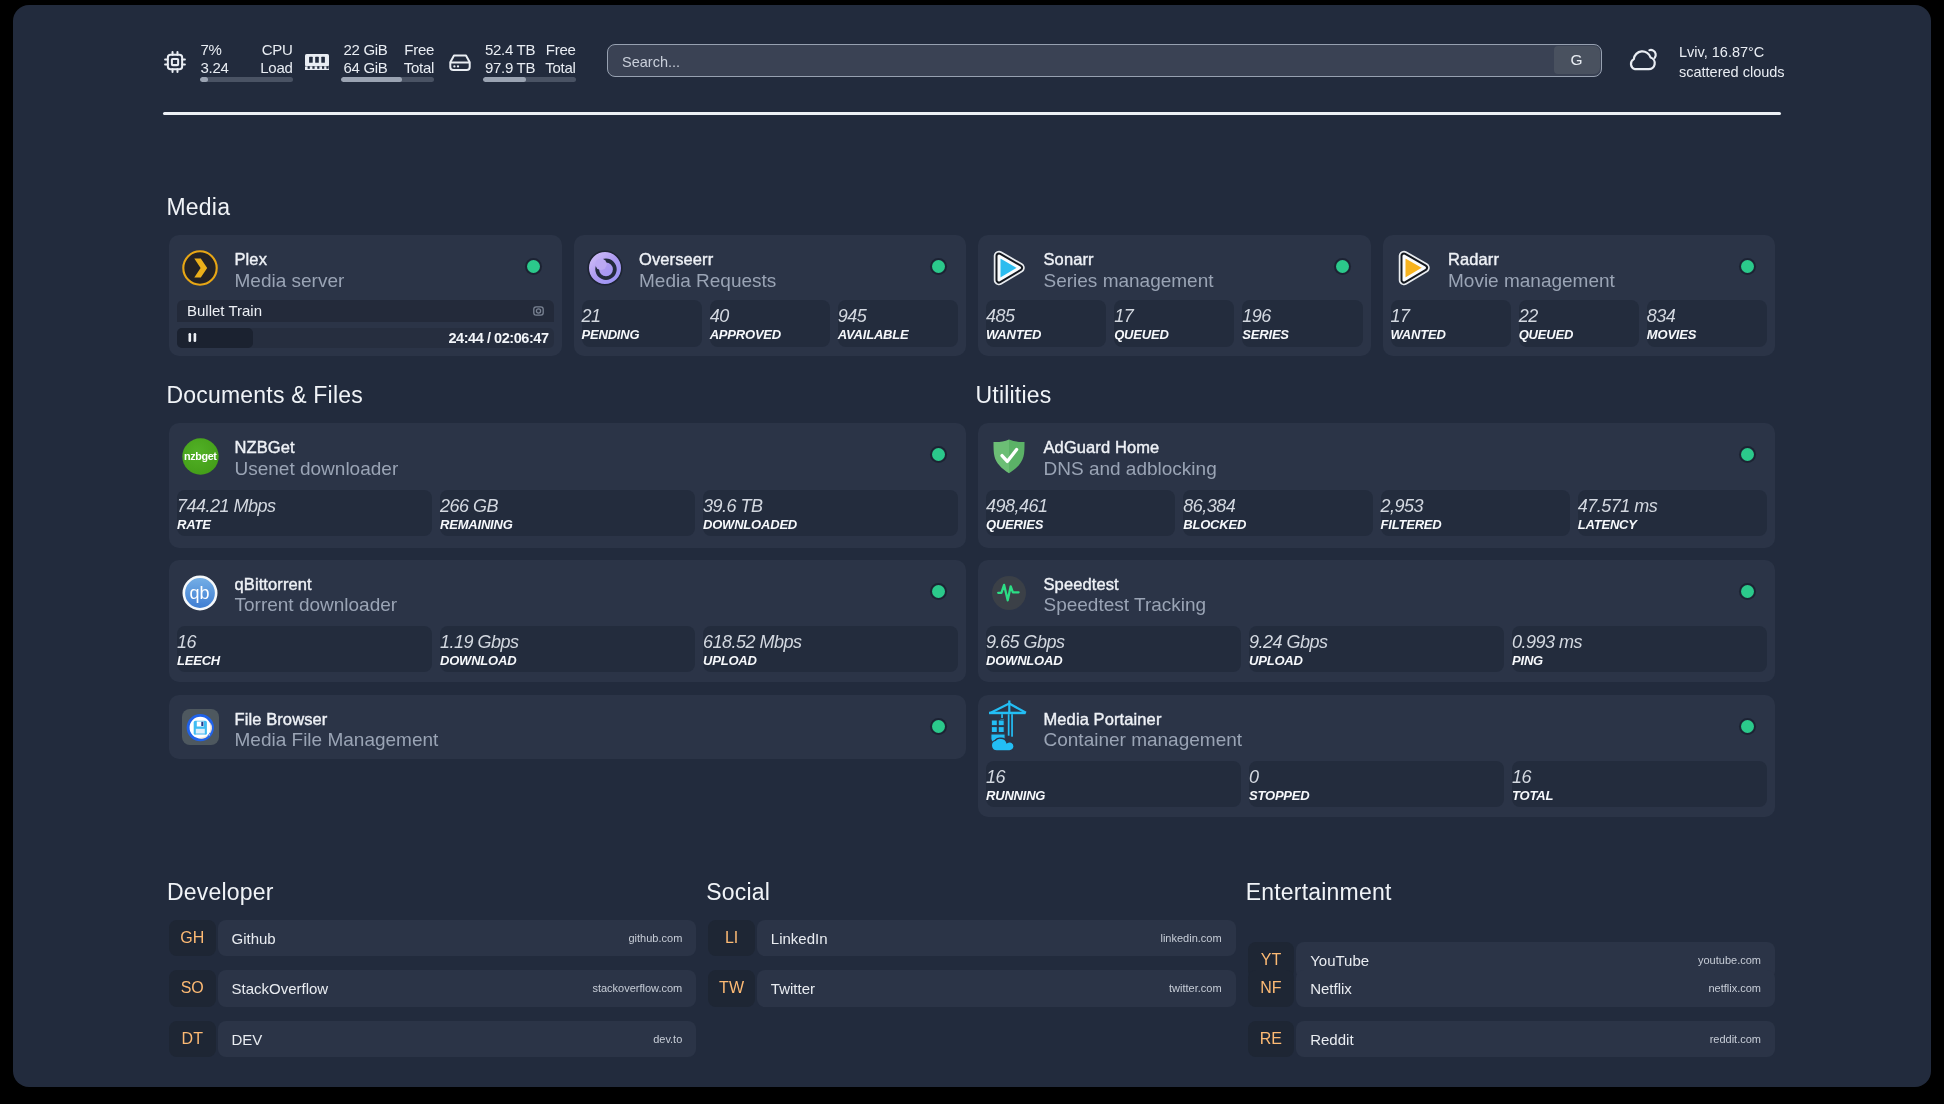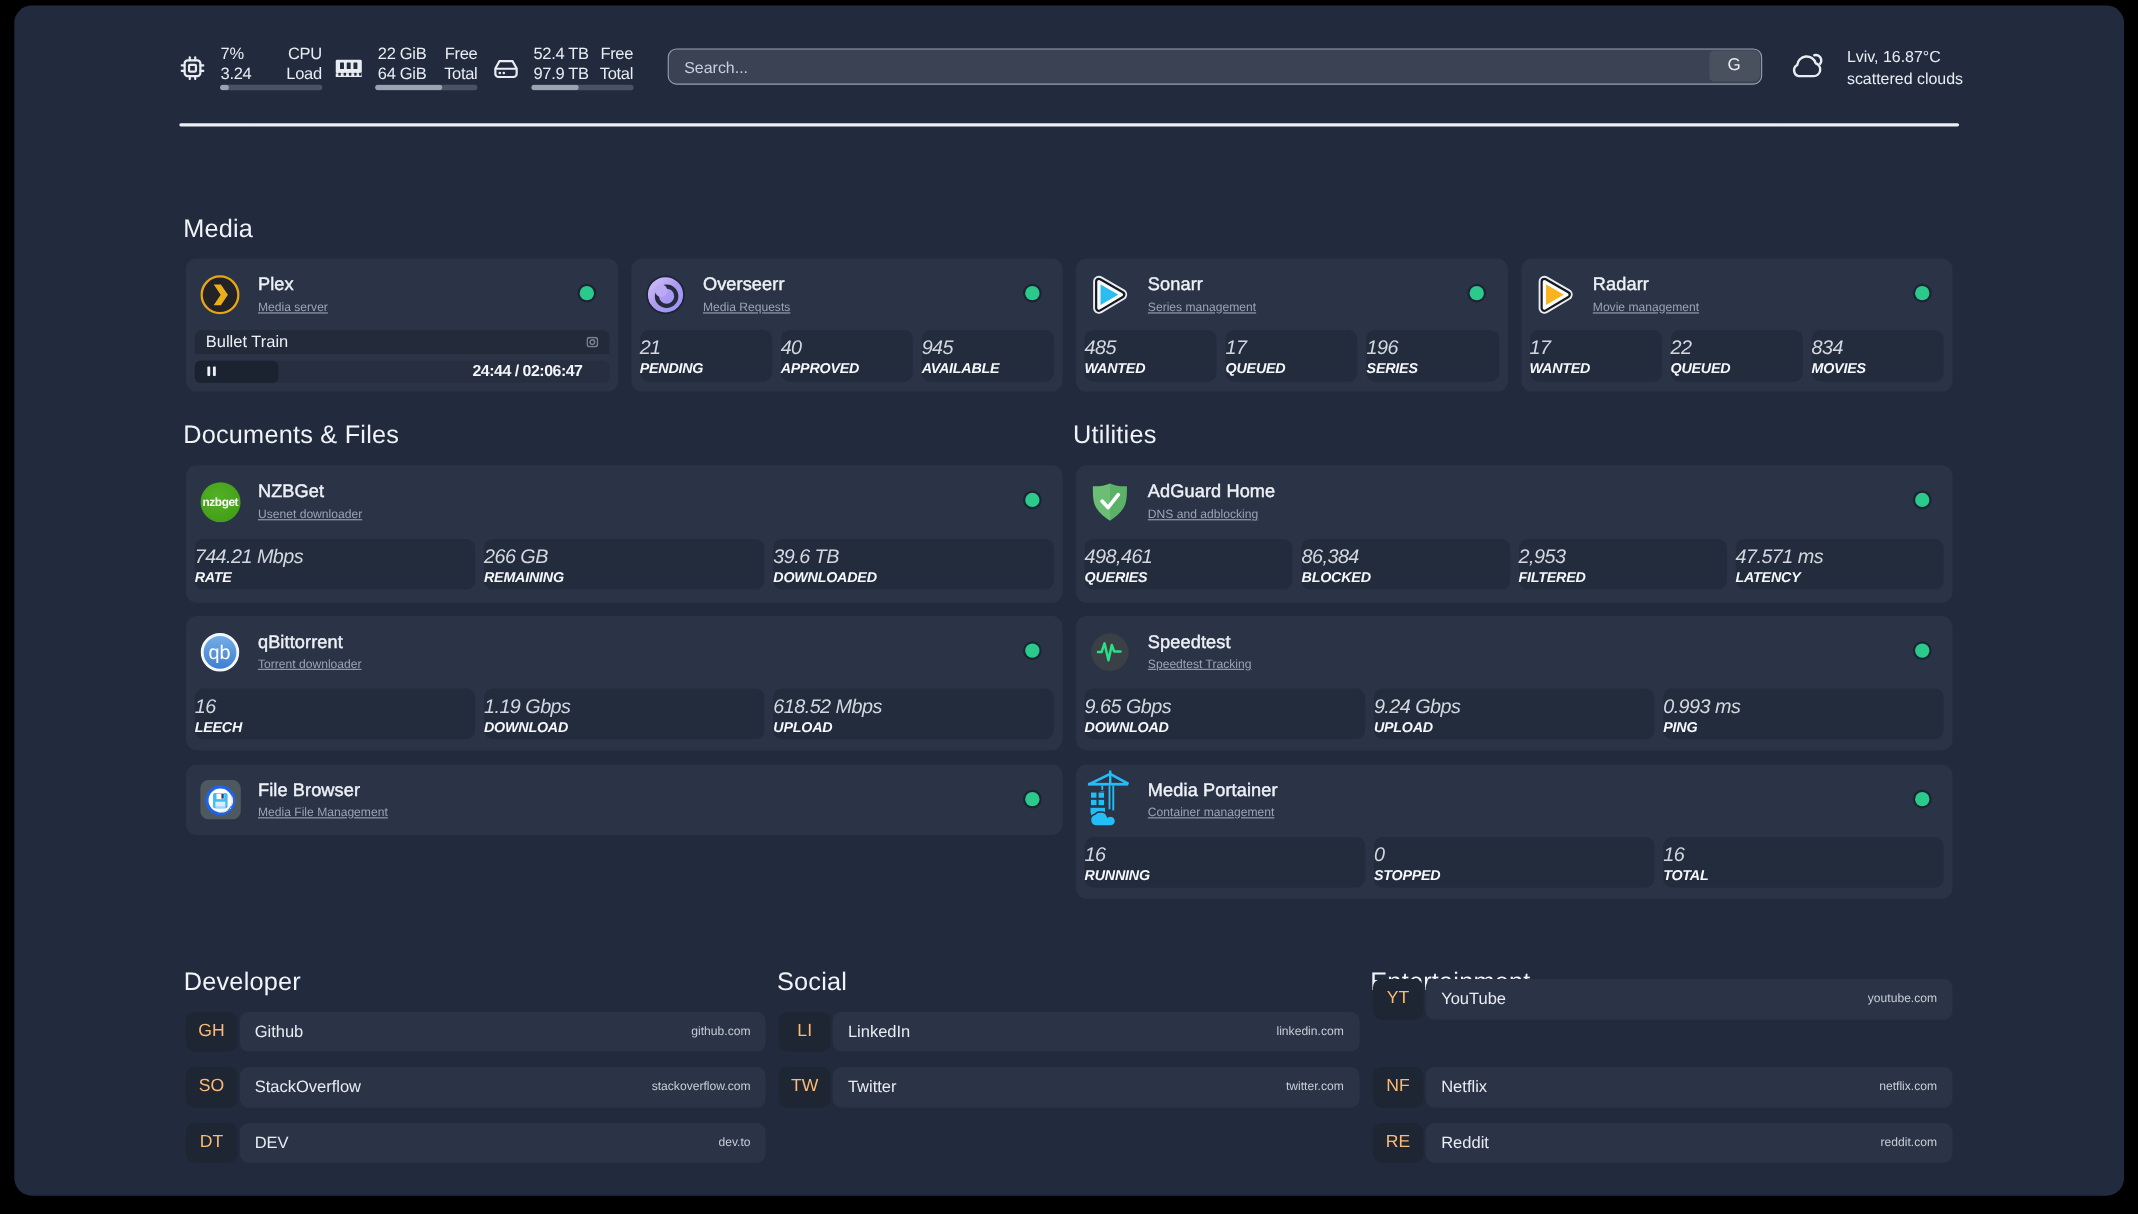--- a/index.html
+++ b/index.html
@@ -17,34 +17,34 @@
 #search .ph { position:absolute; left:14px; top:0; line-height:35px; font-size:14.5px; color:#C9CFDA; }
 #gbtn { position:absolute; right:1.5px; top:1.5px; bottom:1.5px; width:46px; background:#49515F; border-radius:4px 6px 6px 4px; color:#E9EDF3; font-size:15.5px; text-align:center; line-height:27px; }
 #weather1 { position:absolute; left:1679px; top:43px; font-size:14.5px; line-height:18px; color:#E9EDF3; }
 #weather2 { position:absolute; left:1679px; top:62.5px; font-size:14.5px; line-height:18px; color:#E9EDF3; }
 #divider { position:absolute; left:163px; top:112.3px; width:1618px; height:2.6px; background:#EDF0F5; border-radius:2px; }
 
 .sec { position:absolute; font-size:23px; font-weight:500; color:#F0F3F7; letter-spacing:.2px; }
 .card { position:absolute; background:#2B3447; border-radius:10px; }
 .hicon { position:absolute; left:13px; top:15px; }
 .t { position:absolute; left:65.5px; top:14px; font-size:16.5px; line-height:21px; font-weight:500; color:#EEF1F6; -webkit-text-stroke:0.4px #EEF1F6; letter-spacing:.1px; }
-.s { position:absolute; left:65.5px; top:35.5px; font-size:11px; line-height:19px; color:#9AA4B5;text-decoration:underline; }
+.s { position:absolute; left:65.5px; top:35.5px; font-size:19px; line-height:19px; color:#9AA4B5; }
 .dot { position:absolute; width:13px; height:13px; border-radius:50%; background:#2BC98B; box-shadow:0 0 0 2px rgba(24,30,44,.75); right:21.5px; top:25px; }
 .stats { position:absolute; left:8px; right:8px; display:flex; gap:8px; }
 .stats.m { top:65px; height:47px; }
 .stats.r { top:66.5px; height:46px; }
 .st { flex:1; background:#232C3D; border-radius:8px; text-align:left;font-style:italic; }
 .sv { margin-top:6px; font-size:18px; line-height:21px; color:#D3D8E0; letter-spacing:-0.5px; }
 .sl { font-size:13px; line-height:16px; font-weight:700; color:#F6F8FB; letter-spacing:-0.2px; }
 
 #ptrack1 { position:absolute; left:8px; right:8px; top:65px; height:22px; background:rgba(0,0,0,.18); border-radius:6px 6px 0 0; }
 #ptrack1 .bt { position:absolute; left:10px; top:0; line-height:22px; font-size:15px; color:#EDF0F5; }
 #ptrack2 { position:absolute; left:8px; right:8px; top:92.5px; height:20px; background:rgba(0,0,0,.10); border-radius:5px; }
 #ppill { position:absolute; left:0; top:0; bottom:0; width:76px; background:#1B2230; border-radius:5px; }
-#ptime { position:absolute; right:24px; top:0; line-height:20px; font-size:14.5px; font-weight:700; color:#F2F5F9; letter-spacing:-0.45px; }
+#ptime { position:absolute; right:5px; top:0; line-height:20px; font-size:14.5px; font-weight:700; color:#F2F5F9; letter-spacing:-0.45px; }
 
 .bk { position:absolute; height:36.5px; display:flex; }
 .ab { width:46.5px; background:#1E2634; border-radius:8px; color:#fdba74; font-size:16px; display:flex; align-items:center; justify-content:center; }
 .pill { flex:1; margin-left:2px; background:#2B3447; border-radius:8px; position:relative; }
 .bn { position:absolute; left:14px; top:50%; transform:translateY(-50%); font-size:15px; color:#E9ECF1; }
 .bd { position:absolute; right:14px; top:50%; transform:translateY(-50%); font-size:11px; color:#C7CDD7; }
 </style>
 </head>
 <body>
 <div id="frame"></div>
@@ -443,21 +443,21 @@
     </div>
 </div>
 <div class="bk" style="left:708.3px;top:970px;width:527.3px">
   <div class="ab">TW</div>
     <div class="pill">
       <span class="bn">Twitter</span>
       <span class="bd">twitter.com</span>
     </div>
 </div>
 
-<div class="bk" style="left:1247.7px;top:890px;width:527.3px">
+<div class="bk" style="left:1247.7px;top:942px;width:527.3px">
   <div class="ab">YT</div>
     <div class="pill">
       <span class="bn">YouTube</span>
       <span class="bd">youtube.com</span>
     </div>
 </div>
 <div class="bk" style="left:1247.7px;top:970px;width:527.3px">
   <div class="ab">NF</div>
     <div class="pill">
       <span class="bn">Netflix</span>

